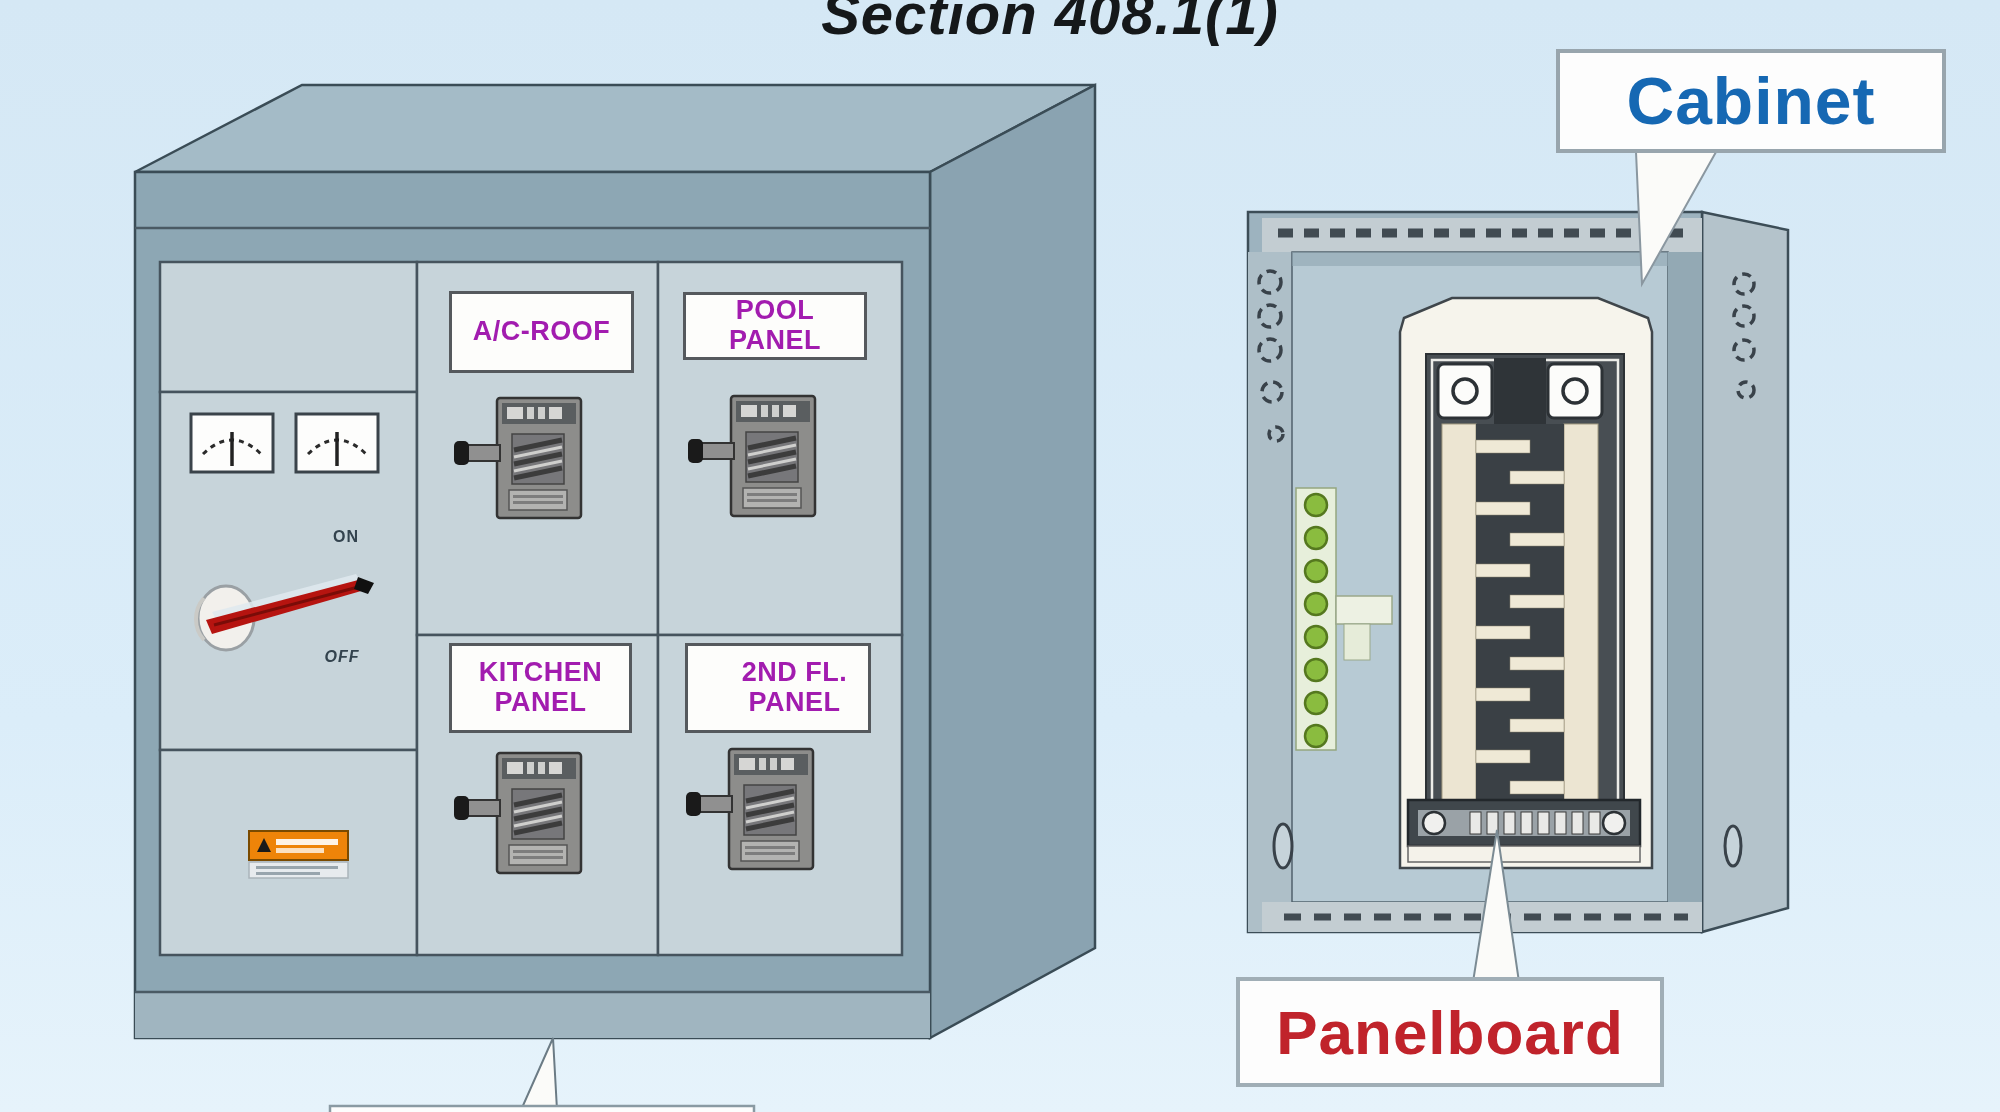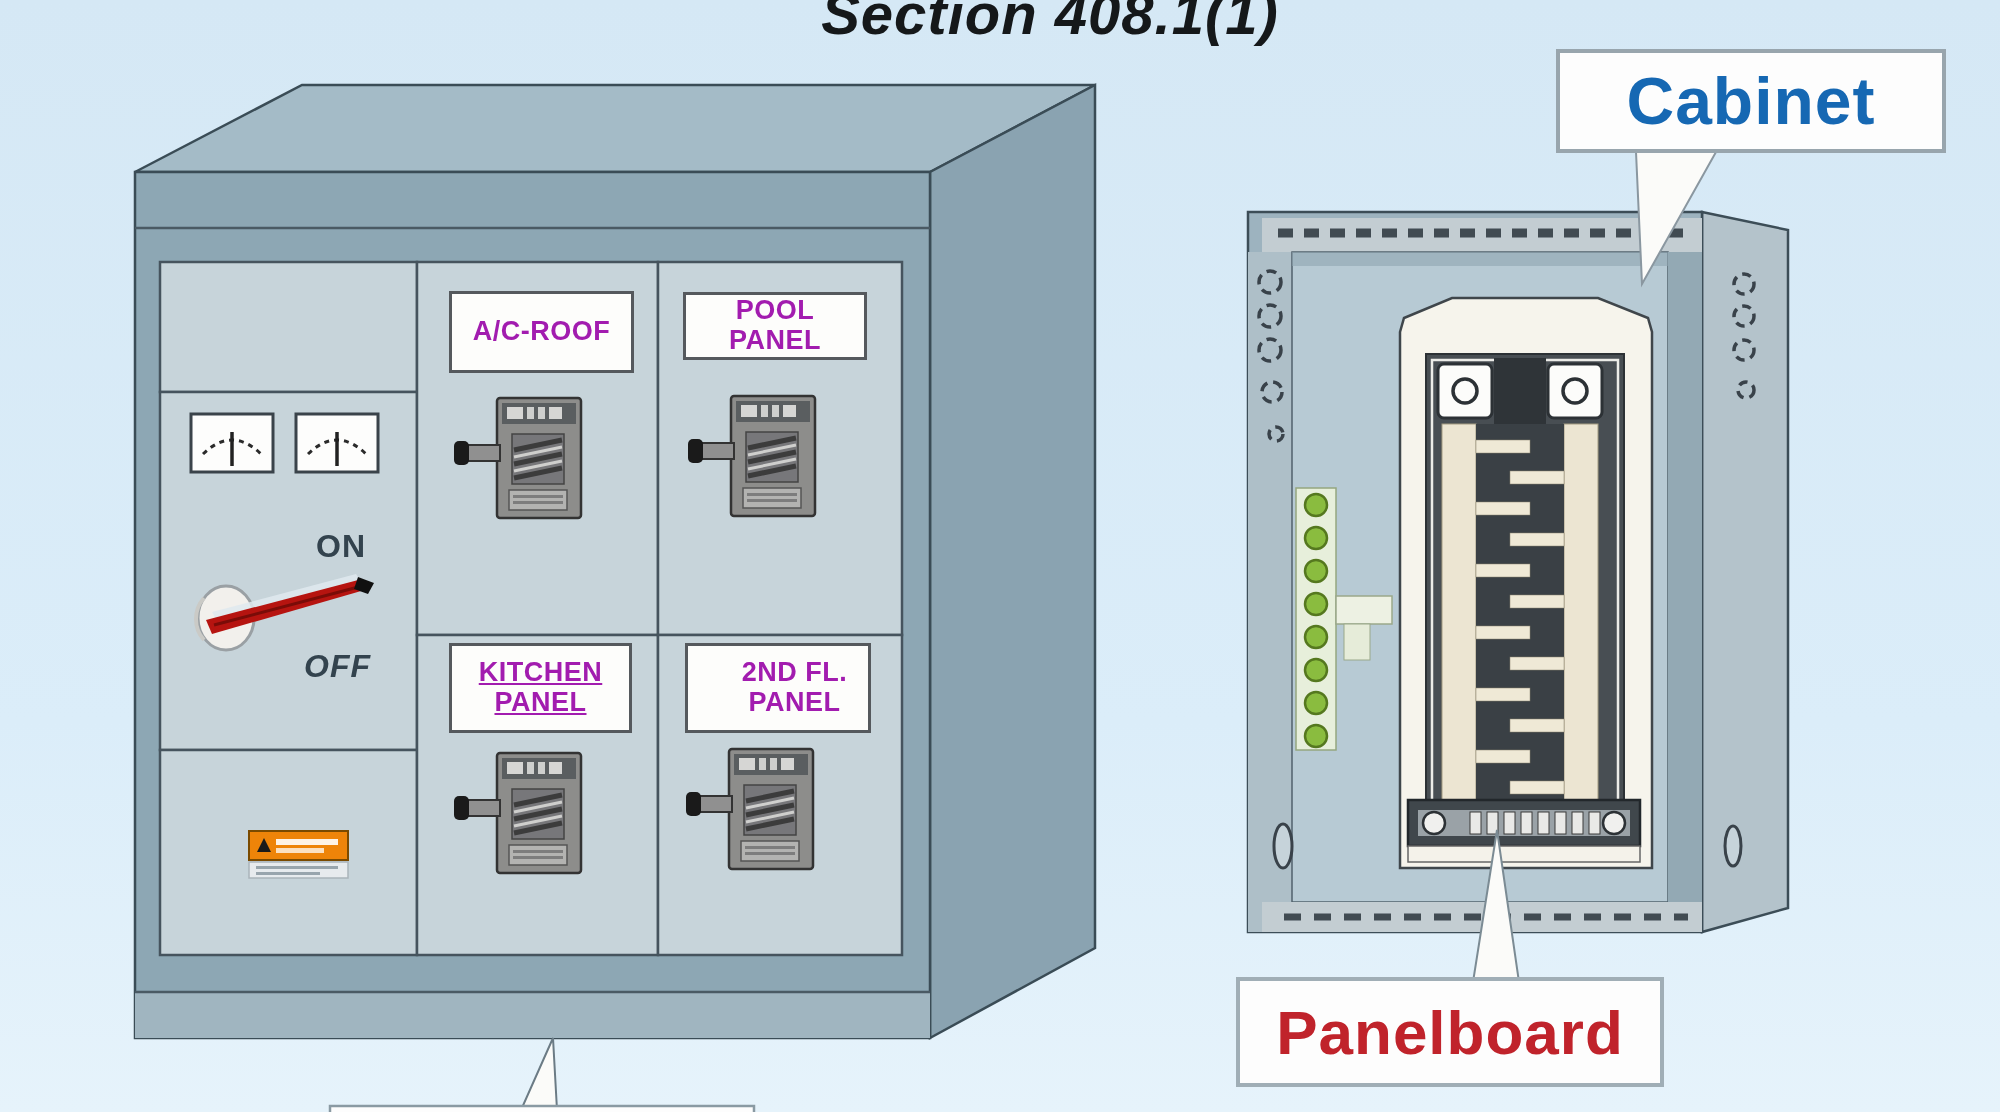--- a/index.html
+++ b/index.html
@@ -23,24 +23,25 @@
     background:#fdfdfb;
     border:3px solid #55595d;
     color:#a21caf;
     font-weight:700;font-size:27px;line-height:1.1;
     letter-spacing:.5px;
     display:flex;align-items:center;justify-content:center;
     text-align:center;white-space:pre-line;
   }
   #plate-acroof{left:449px;top:291px;width:185px;height:82px;}
   #plate-pool{left:683px;top:292px;width:184px;height:68px;}
-  #plate-kitchen{left:449px;top:643px;width:183px;height:90px;text-decoration:underline;}
+  #plate-kitchen{left:449px;top:643px;width:183px;height:90px;}
   #plate-2ndfl{left:685px;top:643px;width:186px;height:90px;padding-left:33px;}
   .switch-word{
-    color:#33434e;font-weight:700;font-size:32px;letter-spacing:1px;
+    color:#33434e;font-weight:700;font-size:16px;letter-spacing:1px;
+    text-align:center;
   }
   #on-label{left:316px;top:528px;width:60px;}
   #off-label{left:304px;top:648px;width:76px;font-style:italic;}
   .callout{
     background:#fdfdfd;
     display:flex;align-items:center;justify-content:center;
     text-align:center;
   }
   #cabinet-callout{
     left:1556px;top:49px;width:390px;height:104px;

